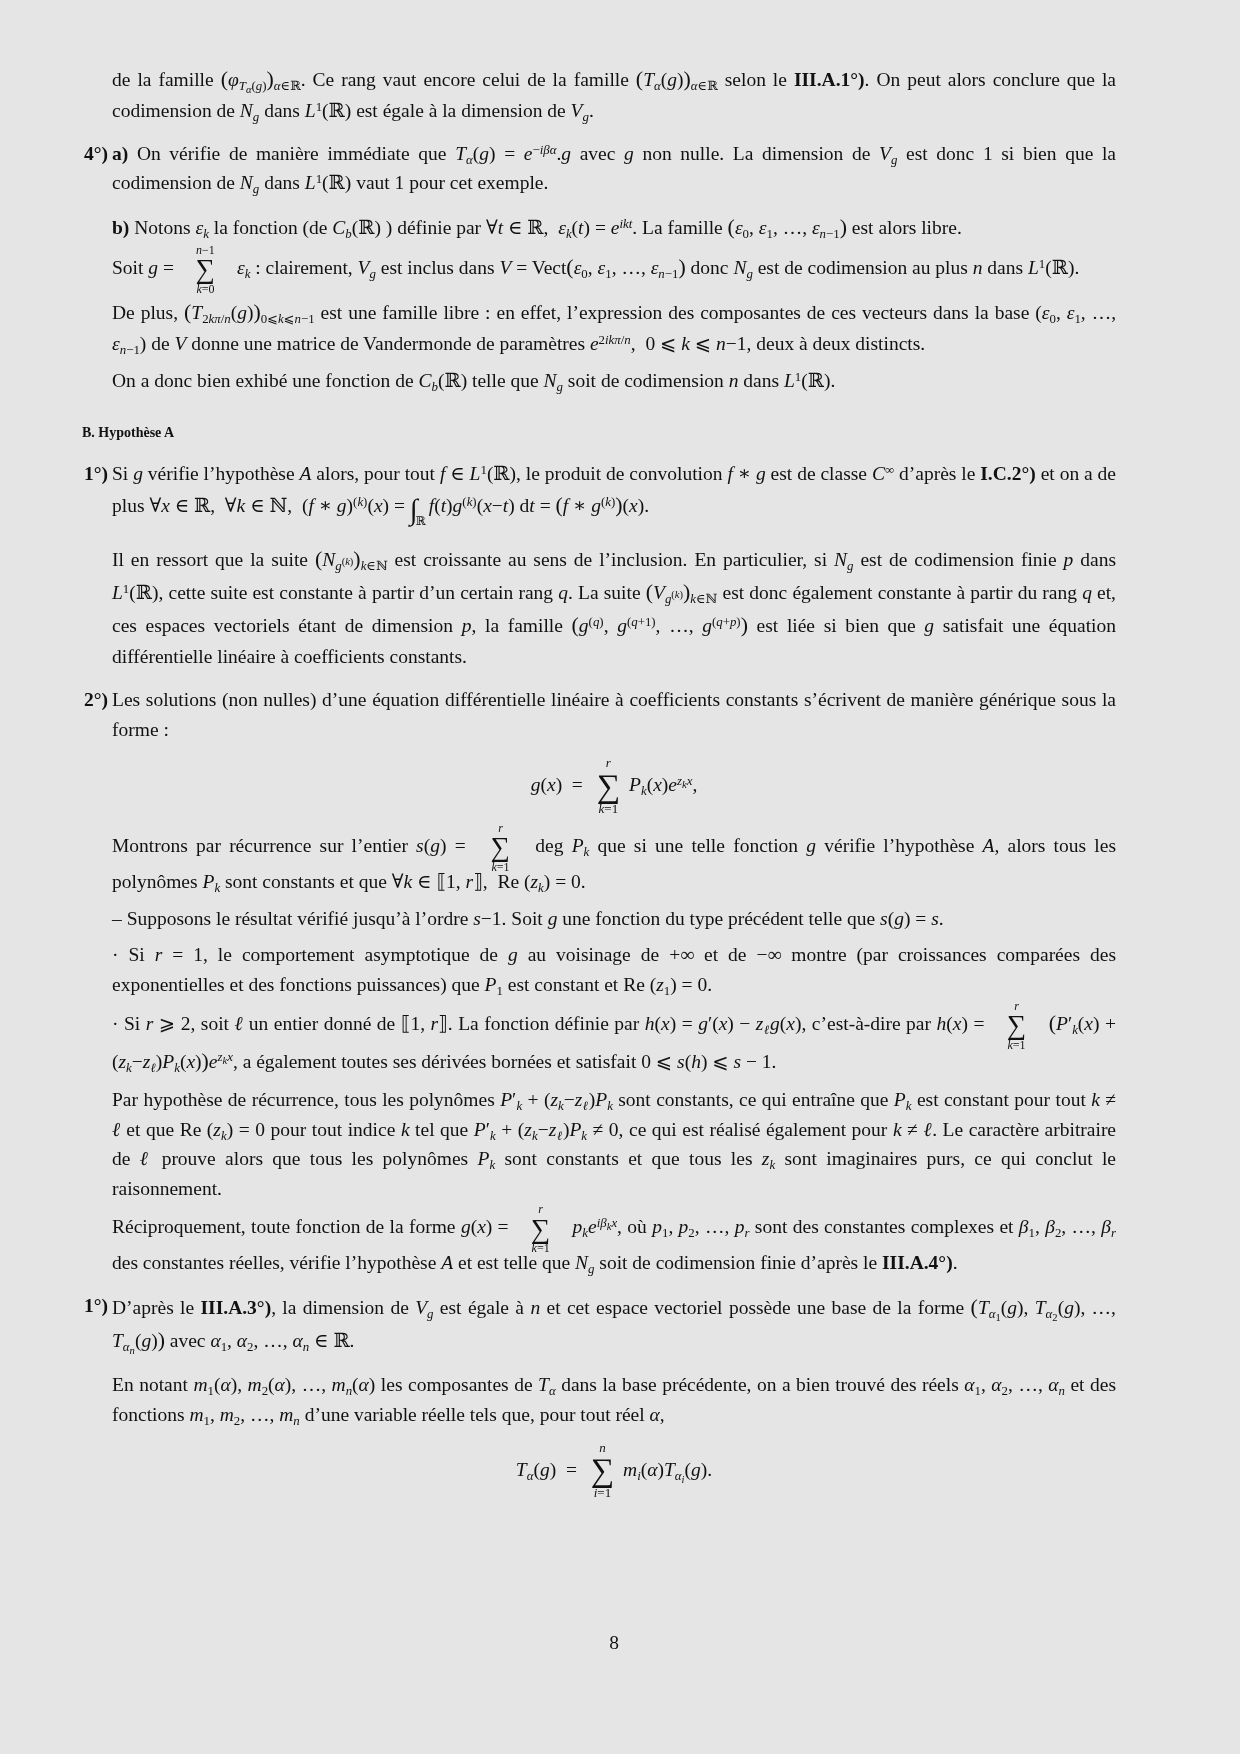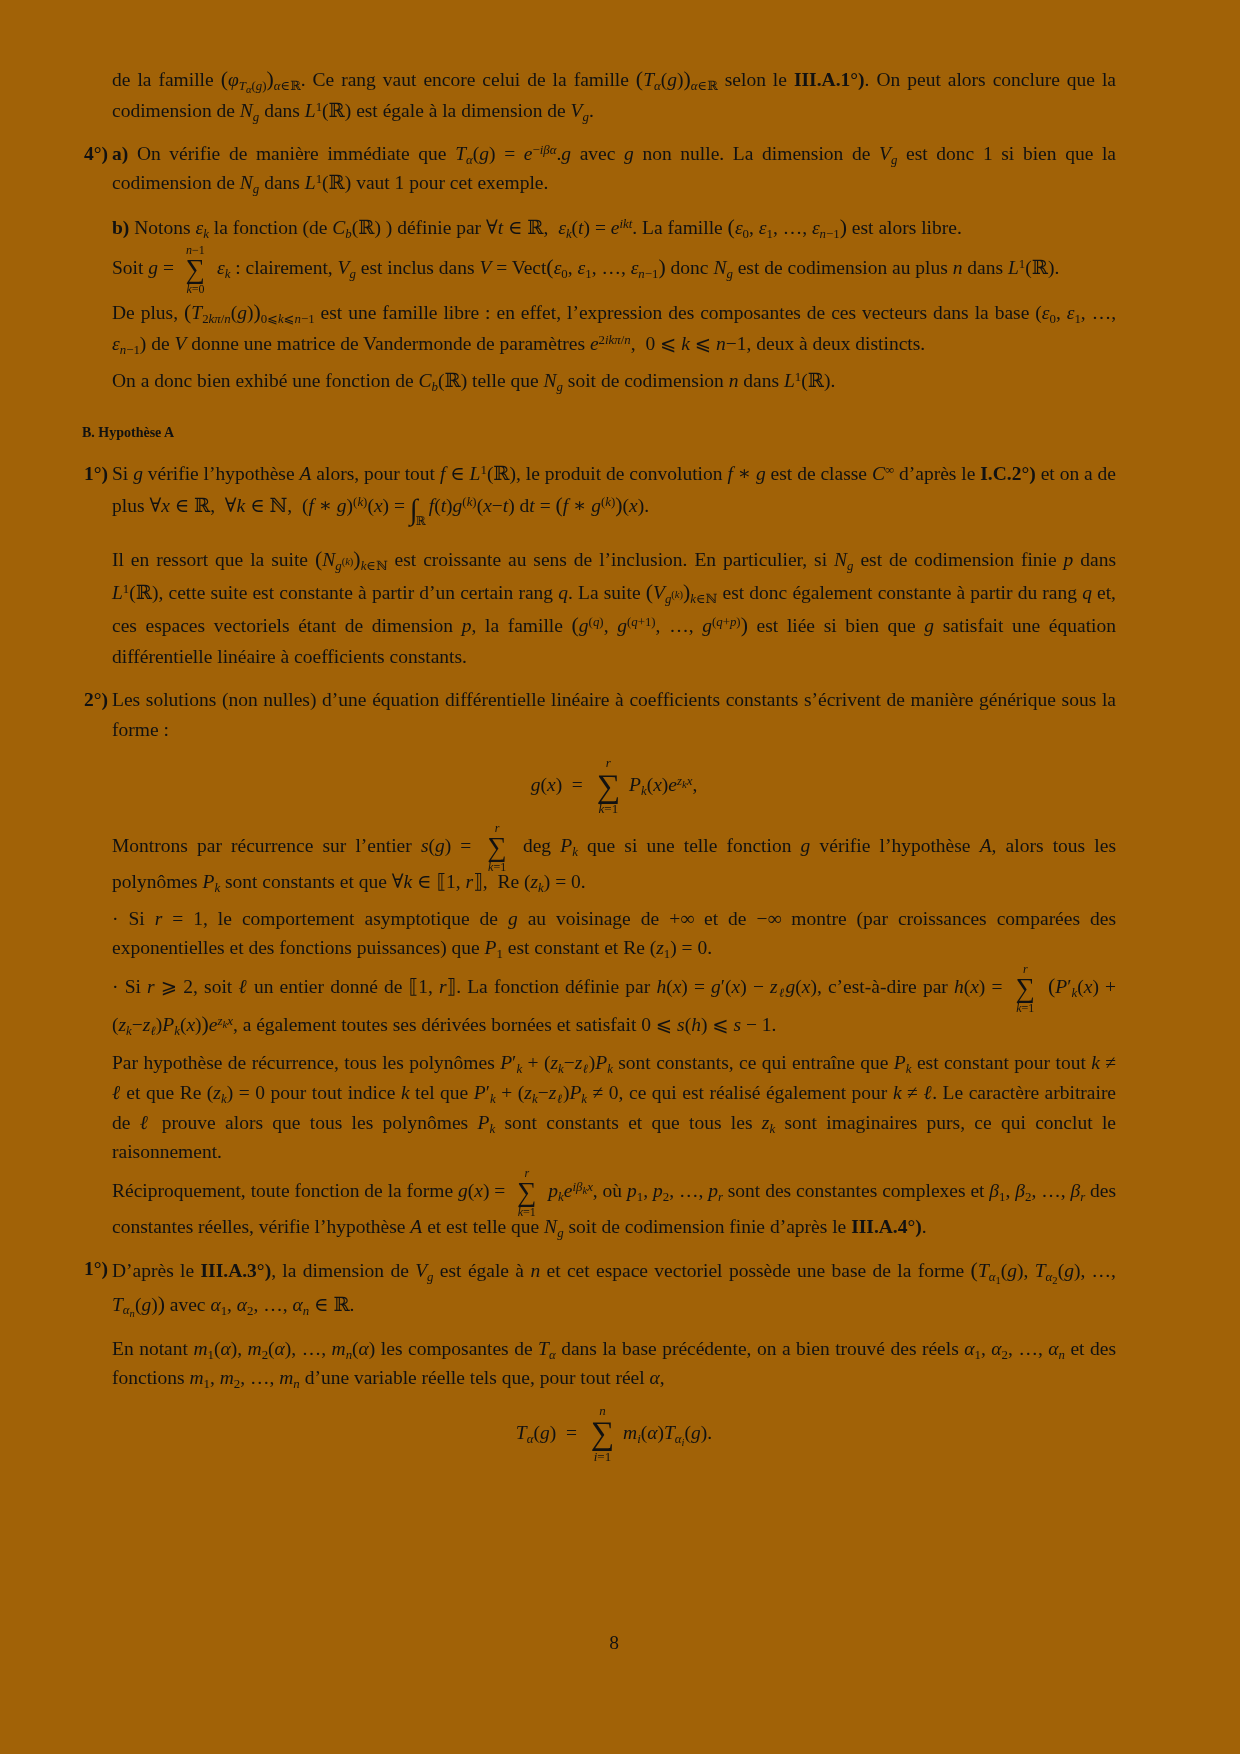--- a/index.html
+++ b/index.html
@@ -1,37 +1,37 @@
 <!DOCTYPE html>
 <html lang="fr"><head>
 <meta charset="utf-8">
 <style>
   html,body{margin:0;padding:0;background:#ffffff;}
   .page{
-    width:1240px;height:1754px;background:#a16207;position:relative;overflow:hidden;
+    width:1240px;height:1754px;background:#e5e5e5;position:relative;overflow:hidden;
     font-family:"Liberation Serif","DejaVu Serif","DejaVu Sans",serif;color:#111;
   }
   .content{
     position:absolute;left:112px;top:56px;width:1004px;
     font-size:19.5px;line-height:1.52;text-align:justify;
   }
   .par{margin:7px 0;}
   .item{position:relative;margin:13px 0;}
   .item-label{position:absolute;left:-28px;top:0;font-weight:700;}
   .item-body{text-align:justify;}
   .sec-heading{font-weight:700;font-size:14px;margin:26px 0 16px -30px;text-align:left;}
   .eq{text-align:center;margin:12px 0;}
   .big-paren{font-size:112%;}
   sub,sup{font-size:66%;line-height:0;}
   sub{vertical-align:-0.3em;}
   sup{vertical-align:0.5em;}
   sub sub,sub sup,sup sub,sup sup{font-size:82%;}
   .bigop{
     display:inline-flex;flex-direction:column;align-items:center;
-    vertical-align:middle;line-height:1;margin:-6px 7px -8px;position:relative;top:-1px;
+    vertical-align:middle;line-height:1;margin:-6px 17px -8px;position:relative;top:-1px;
   }
   .bigop .bt,.bigop .bb{font-size:12px;line-height:1.1;}
   .bigop .bo{font-size:27px;line-height:0.95;}
   .eq .bigop{margin:0 4px;}
   .eq .bo{font-size:33px;}
   .eq .bt,.eq .bb{font-size:13px;}
   .intg{font-size:29px;line-height:0;vertical-align:-7px;}
   .isub{font-size:12px;vertical-align:-13px;margin-left:-2px;margin-right:3px;}
   .page-number{
     position:absolute;top:1632px;left:112px;width:1004px;text-align:center;font-size:19.5px;
@@ -68,20 +68,21 @@
       <div class="eq"><i>g</i>(<i>x</i>) &nbsp;=&nbsp; <span class="bigop">
           <span class="bt"><i>r</i></span>
           <span class="bo">∑</span>
           <span class="bb"><i>k</i>=1</span>
         </span> <i>P</i><sub><i>k</i></sub>(<i>x</i>)<i>e</i><sup><i>z</i><sub><i>k</i></sub><i>x</i></sup>,</div>
       <div class="par">Montrons par récurrence sur l’entier <i>s</i>(<i>g</i>) = <span class="bigop">
           <span class="bt"><i>r</i></span>
           <span class="bo">∑</span>
           <span class="bb"><i>k</i>=1</span>
         </span> deg <i>P</i><sub><i>k</i></sub> que si une telle fonction <i>g</i> vérifie l’hypothèse <i>A</i>, alors tous les polynômes <i>P</i><sub><i>k</i></sub> sont constants et que ∀<i>k</i> ∈ ⟦1, <i>r</i>⟧,&nbsp; Re (<i>z</i><sub><i>k</i></sub>) = 0.</div>
+      <div class="par">– Supposons le résultat vérifié jusqu’à l’ordre <i>s</i>−1. Soit <i>g</i> une fonction du type précédent telle que <i>s</i>(<i>g</i>) = <i>s</i>.</div>
       <div class="par">· Si <i>r</i> = 1, le comportement asymptotique de <i>g</i> au voisinage de +∞ et de −∞ montre (par croissances comparées des exponentielles et des fonctions puissances) que <i>P</i><sub>1</sub> est constant et Re (<i>z</i><sub>1</sub>) = 0.</div>
       <div class="par">· Si <i>r</i> ⩾ 2, soit <i>ℓ</i> un entier donné de ⟦1, <i>r</i>⟧. La fonction définie par <i>h</i>(<i>x</i>) = <i>g</i>′(<i>x</i>) − <i>z</i><sub><i>ℓ</i></sub><i>g</i>(<i>x</i>), c’est-à-dire par <i>h</i>(<i>x</i>) = <span class="bigop">
           <span class="bt"><i>r</i></span>
           <span class="bo">∑</span>
           <span class="bb"><i>k</i>=1</span>
         </span> <span class="big-paren">(</span><i>P</i>′<sub><i>k</i></sub>(<i>x</i>) + (<i>z</i><sub><i>k</i></sub>−<i>z</i><sub><i>ℓ</i></sub>)<i>P</i><sub><i>k</i></sub>(<i>x</i>)<span class="big-paren">)</span><i>e</i><sup><i>z</i><sub><i>k</i></sub><i>x</i></sup>, a également toutes ses dérivées bornées et satisfait 0 ⩽ <i>s</i>(<i>h</i>) ⩽ <i>s</i> − 1.</div>
       <div class="par">Par hypothèse de récurrence, tous les polynômes <i>P</i>′<sub><i>k</i></sub> + (<i>z</i><sub><i>k</i></sub>−<i>z</i><sub><i>ℓ</i></sub>)<i>P</i><sub><i>k</i></sub> sont constants, ce qui entraîne que <i>P</i><sub><i>k</i></sub> est constant pour tout <i>k</i> ≠ <i>ℓ</i> et que Re (<i>z</i><sub><i>k</i></sub>) = 0 pour tout indice <i>k</i> tel que <i>P</i>′<sub><i>k</i></sub> + (<i>z</i><sub><i>k</i></sub>−<i>z</i><sub><i>ℓ</i></sub>)<i>P</i><sub><i>k</i></sub> ≠ 0, ce qui est réalisé également pour <i>k</i> ≠ <i>ℓ</i>. Le caractère arbitraire de <i>ℓ</i> prouve alors que tous les polynômes <i>P</i><sub><i>k</i></sub> sont constants et que tous les <i>z</i><sub><i>k</i></sub> sont imaginaires purs, ce qui conclut le raisonnement.</div>
       <div class="par">Réciproquement, toute fonction de la forme <i>g</i>(<i>x</i>) = <span class="bigop">
           <span class="bt"><i>r</i></span>
           <span class="bo">∑</span>

